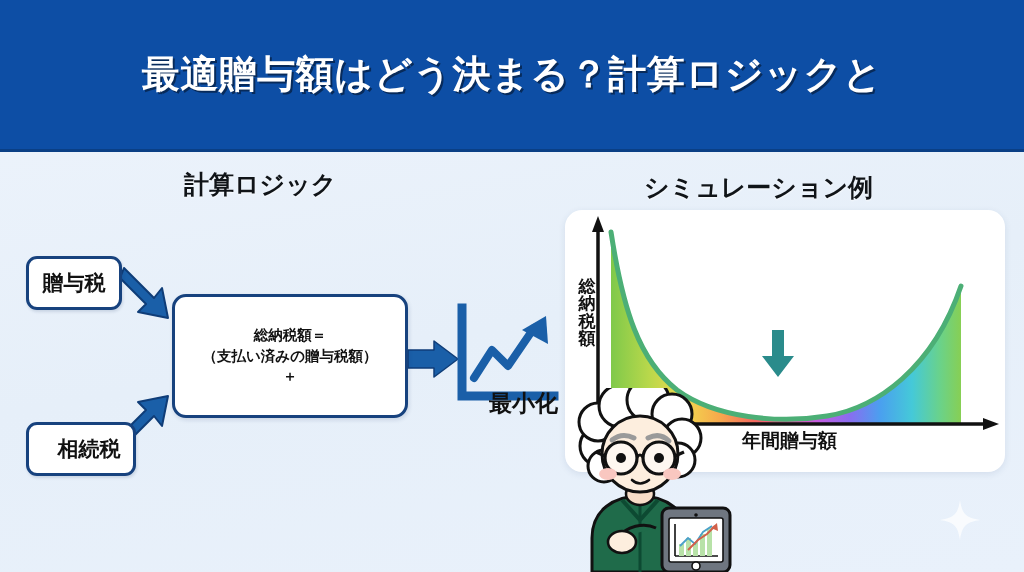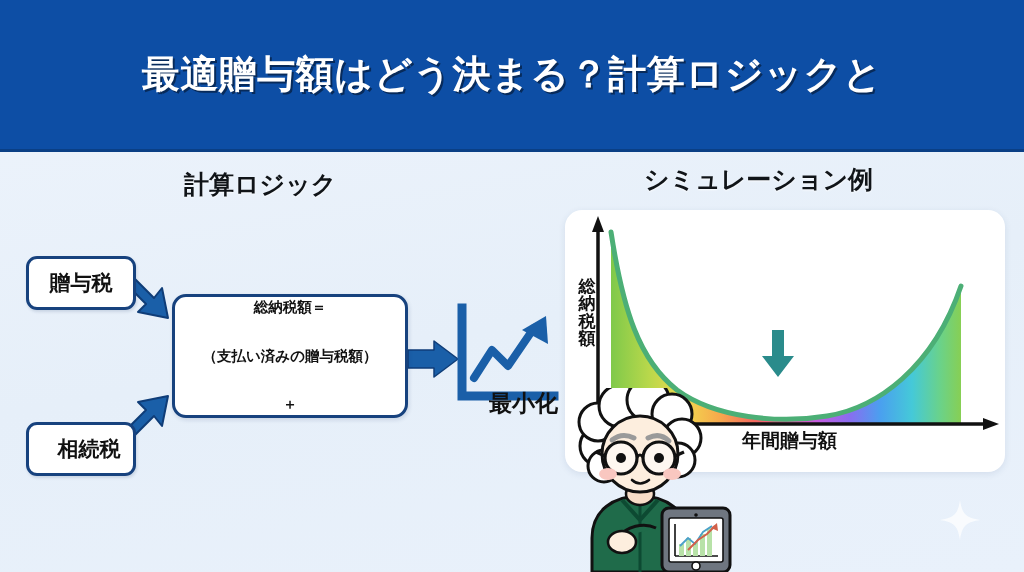--- a/index.html
+++ b/index.html
@@ -37,43 +37,43 @@
   }
 
   
   .sec-title {
     position:absolute;
     font-size:25px; font-weight:bold; color:#101418;
     white-space:nowrap;
     text-shadow:0 1px 2px rgba(255,255,255,0.8);
   }
   #title-logic { left:184px; top:168px; }
-  #title-sim   { left:644px; top:163px; }
+  #title-sim   { left:644px; top:171px; }
 
   
   .tax-box {
     position:absolute;
     background:#ffffff;
     border:3px solid #17427e;
     border-radius:11px;
     display:flex; align-items:center; justify-content:center;
     font-size:21px; font-weight:bold; color:#111;
     box-shadow:1px 2px 3px rgba(20,50,100,0.14);
   }
-  #box-gift   { left:26px;  top:256px; width:110px; height:54px; }
+  #box-gift   { left:26px;  top:256px; width:96px; height:54px; }
   #box-inherit{ left:26px;  top:422px; width:110px; height:54px;padding-left:16px; }
 
   #box-formula {
     position:absolute;
     left:172px; top:294px; width:236px; height:124px;
     background:#ffffff;
     border:3px solid #17427e;
     border-radius:14px;
     display:flex; flex-direction:column;
-    align-items:center; justify-content:space-between;
+    align-items:center; justify-content:center;
     box-shadow:1px 2px 4px rgba(20,50,100,0.14);
   }
   #box-formula .frow {
     font-size:14.5px; font-weight:bold; color:#111;
     line-height:1.42; white-space:nowrap;
   }
 
   .arrow-svg { position:absolute; overflow:visible; }
 
   

